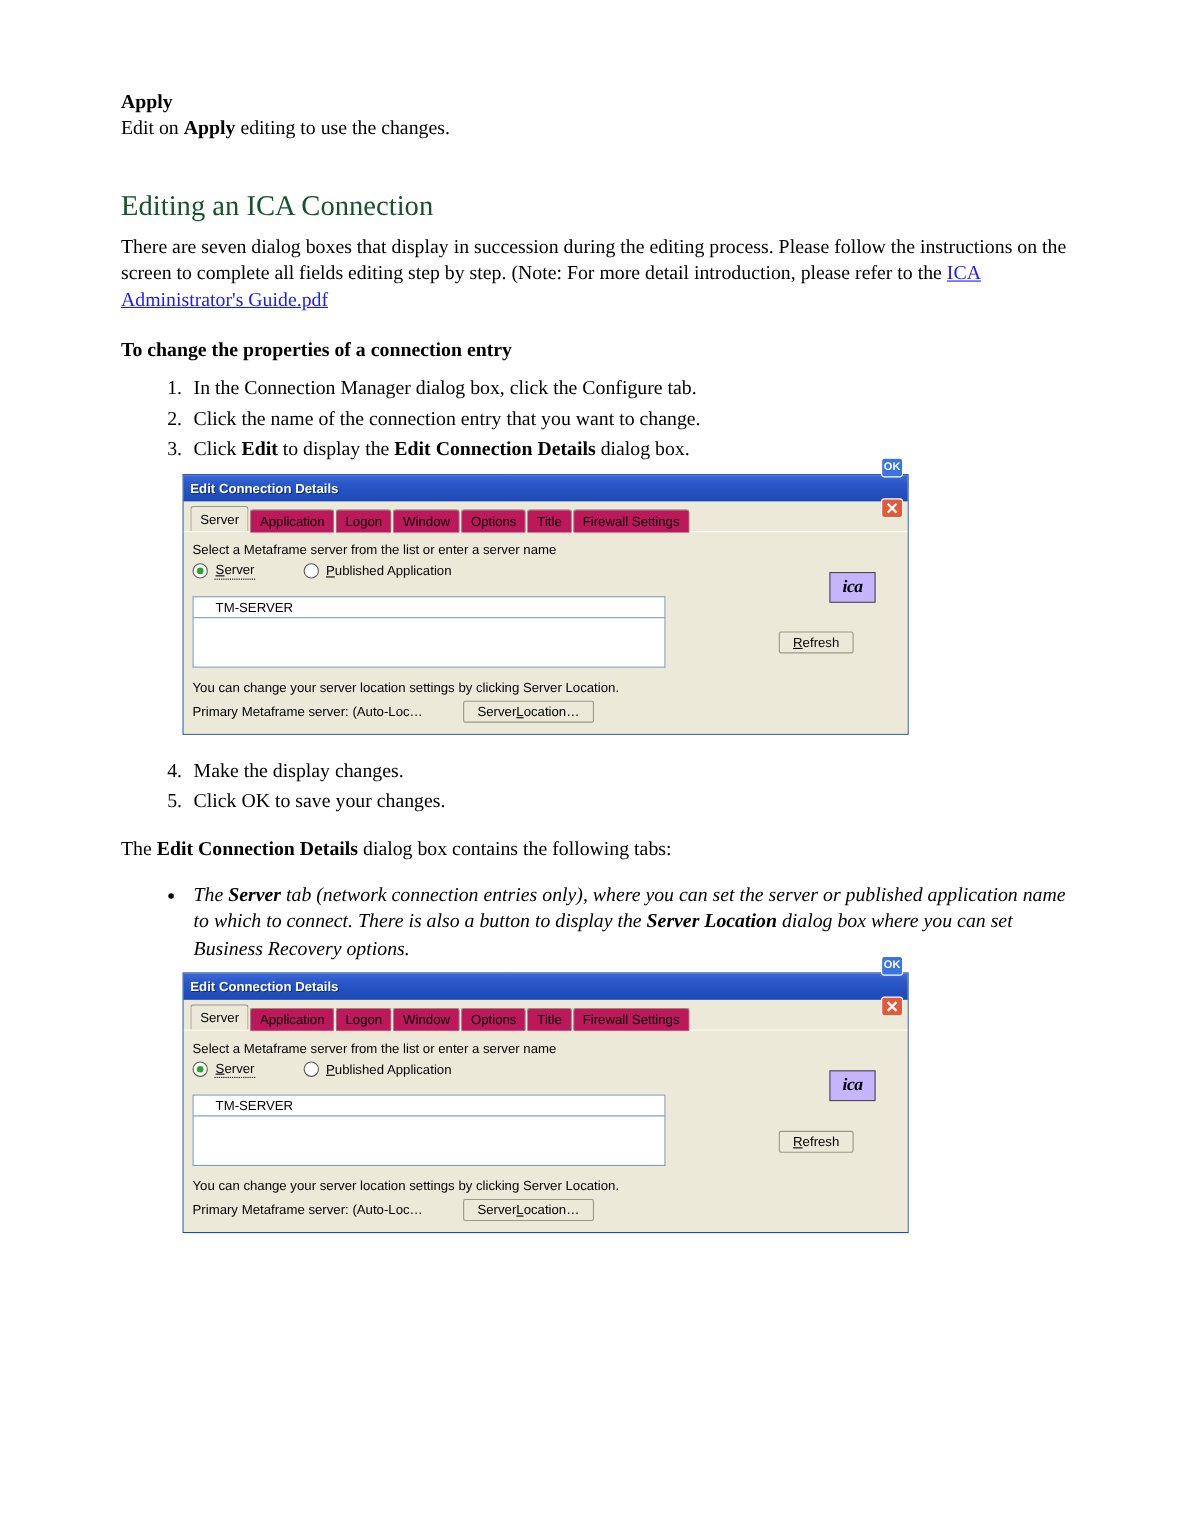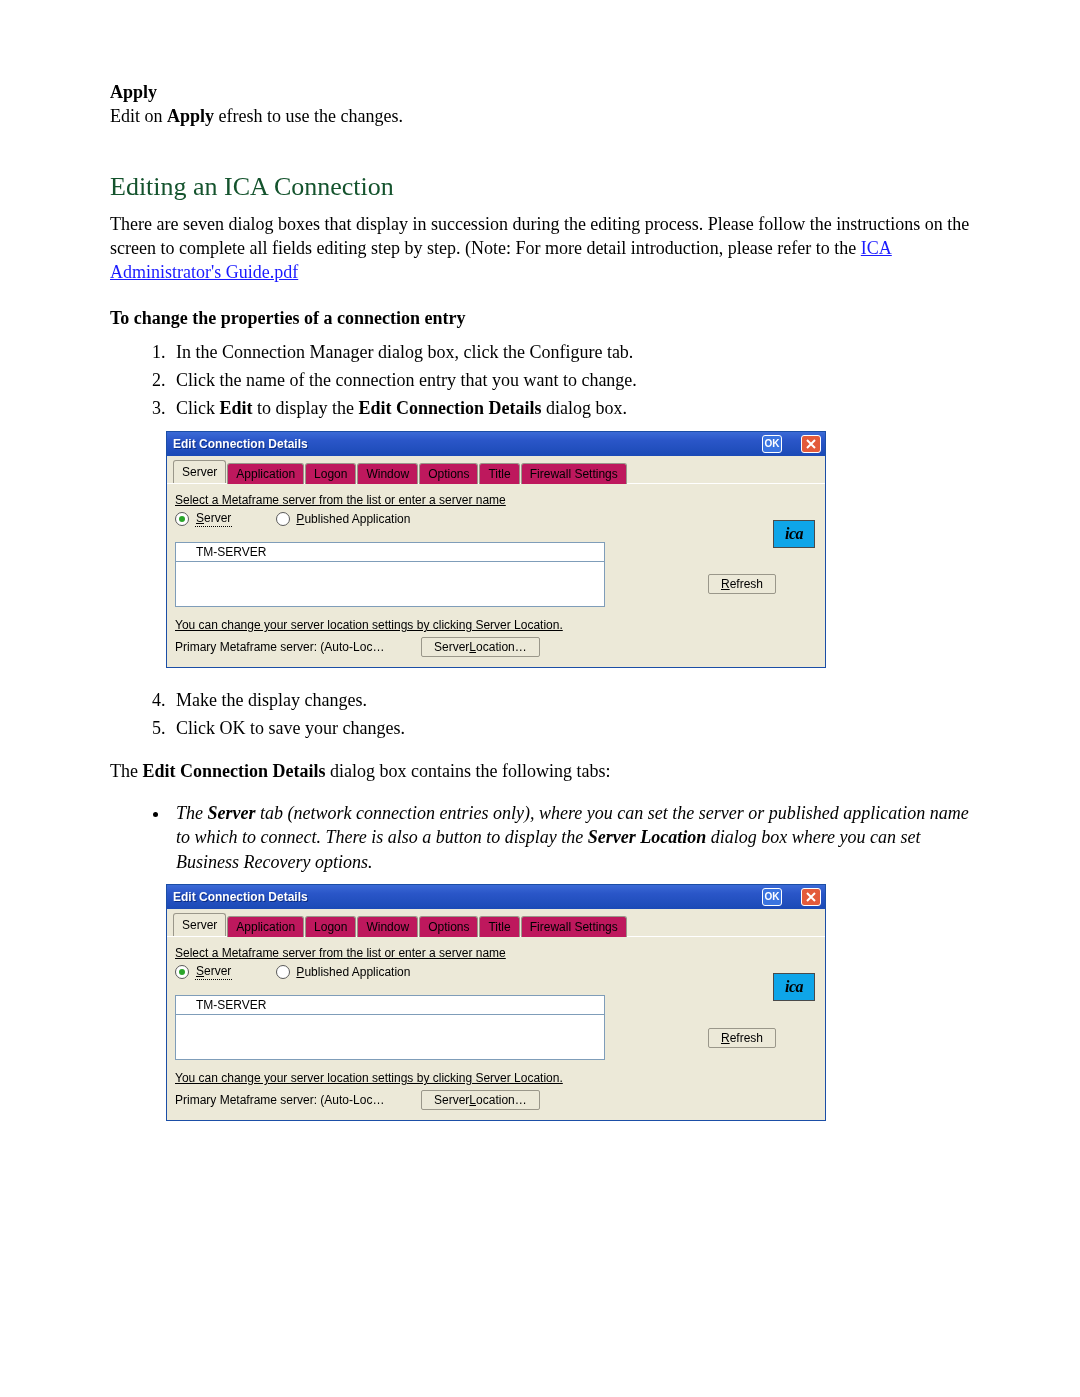--- a/index.html
+++ b/index.html
@@ -45,21 +45,21 @@
     align-items: center;
     justify-content: space-between;
     padding: 0 4px 0 6px;
   }
   .titlebar-title {
     color: #fff;
     font-weight: bold;
     font-size: 12px;
     text-shadow: 1px 1px 0 #0a2a80;
   }
-  .titlebar-buttons { display: flex; gap: 19px; }
+  .titlebar-buttons { display: flex; gap: 19px; flex-direction: column; }
   .tb-btn {
     width: 20px; height: 18px;
     border-radius: 3px;
     display: flex; align-items: center; justify-content: center;
     border: 1px solid #fff;
     box-sizing: border-box;
   }
   .tb-ok { background: #3a74e0; }
   .tb-ok span { color: #fff; font-weight: bold; font-size: 10px; line-height: 1; }
   .tb-close { background: #e35a3a; }
@@ -87,21 +87,21 @@
     border-color: #9a978a;
     padding-top: 3px;
     padding-bottom: 3px;
     top: 0;
     z-index: 2;
   }
   .panel {
     background: #ece9d8;
     padding: 6px 8px 10px 8px;
   }
-  .instr-line { margin: 2px 0 2px 0; text-decoration: underline; }
+  .instr-line { margin: 2px 0 2px 0; }
   .radio-row {
     display: flex;
     align-items: center;
     gap: 4px;
     margin: 2px 0 4px 0;
   }
   .radio {
     width: 12px; height: 12px;
     border: 1px solid #5a5a5a;
     border-radius: 50%;
@@ -114,25 +114,25 @@
     width: 6px; height: 6px;
     border-radius: 50%;
     background: #2aa52a;
   }
   .radio-label { display: inline-block; margin-right: 40px; }
   .radio-label.dotted { border-bottom: 1px dotted #000; padding: 0 1px; }
   .radio-label .ul { text-decoration: underline; }
 
   .ica-logo {
     position: absolute;
-    right: 2px;
+    right: 21px;
     top: 28px;
     width: 40px; height: 26px;
     border: 1px solid #4a4a4a;
-    background: #0ea5e9;
+    background: #c4b5fd;
     display: flex; align-items: center; justify-content: center;
     font-family: "Brush Script MT", cursive;
     font-style: italic;
     font-weight: bold;
     font-size: 16px;
     letter-spacing: -0.5px;
   }
   .panel-top { position: relative; min-height: 50px; }
 
   .combo {
@@ -171,21 +171,21 @@
     height: 20px;
     box-sizing: border-box;
   }
   .btn .ul { text-decoration: underline; }
 </style>
 </head>
 <body>
 
 <div class="bold">Apply</div>
 <div>
-  <span>Edit on </span><span class="bold">Apply</span><span> efresh to use the changes.</span>
+  <span>Edit on </span><span class="bold">Apply</span><span> editing to use the changes.</span>
 </div>
 
 <div class="section-heading">Editing an ICA Connection</div>
 
 <div>
   <span>There are seven dialog boxes that display in succession during the editing process. Please follow the instructions on the screen to complete all fields editing step by step. (Note: For more detail introduction, please refer to the </span><a href="#" class="doc-link">ICA Administrator's Guide.pdf</a>
 </div>
 
 <div class="subhead">To change the properties of a connection entry</div>
 

